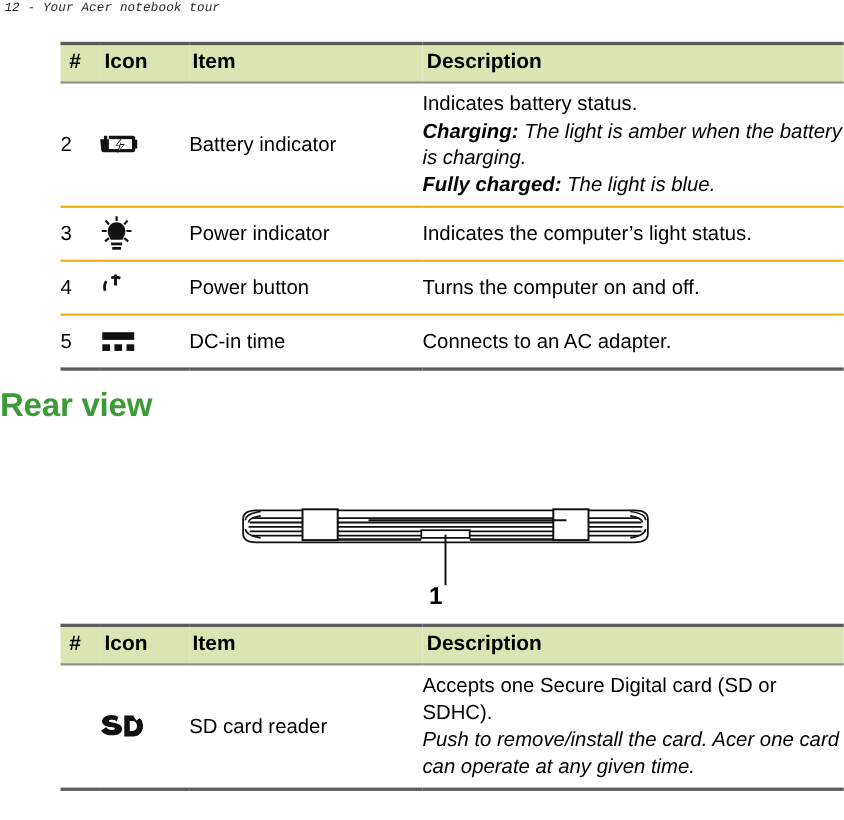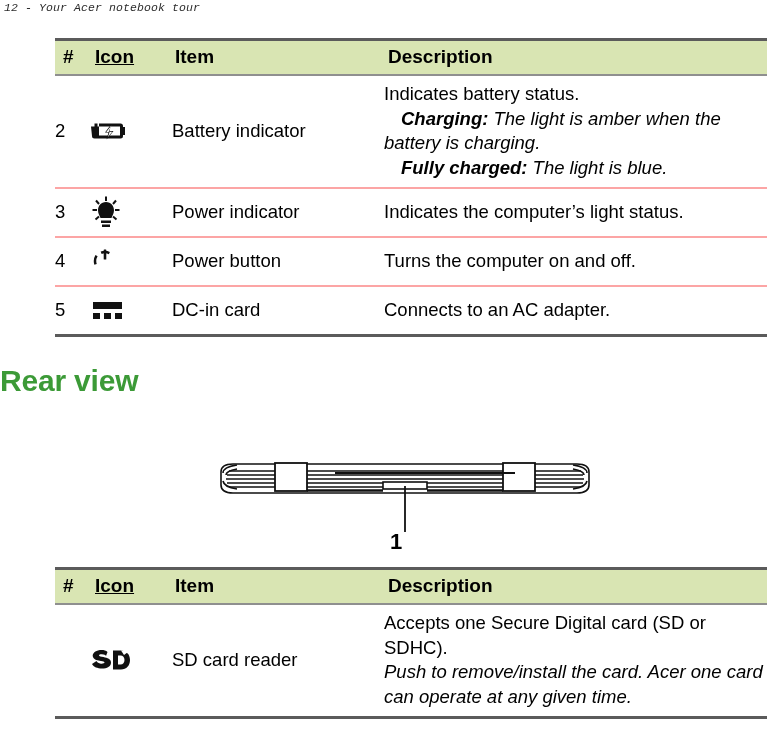--- a/index.html
+++ b/index.html
@@ -47,57 +47,57 @@
     font-size: 19px;
     font-weight: bold;
     text-align: left;
     padding: 6px 0 7px 0;
     border-top: 3px solid #5b5b5b;
     border-bottom: 2px solid #8f8f8f;
     vertical-align: middle;
     line-height: 1.05;
   }
   .spec-table thead th.c-num-h  { padding-left: 8px; }
-  .spec-table thead th.c-icon-h { padding-left: 4px; text-decoration: underline; }
+  .spec-table thead th.c-icon-h { padding-left: 4px; }
   .spec-table thead th.c-item-h { padding-left: 3px; }
   .spec-table thead th.c-desc-h { padding-left: 4px; }
 
   .spec-table tbody td {
     font-size: 18.5px;
     line-height: 1.33;
     vertical-align: middle;
-    border-bottom: 2px solid #fca5a5;
+    border-bottom: 2px solid #eab308;
     padding: 6px 0 7px 0;
   }
   .spec-table tbody tr:last-child td {
     border-bottom: 3px solid #5b5b5b;
   }
   td.cell-num  { padding-left: 8px; font-size: 18.5px; }
   td.cell-icon { padding-left: 4px; }
   td.cell-item { padding-left: 3px; }
   td.cell-desc { padding-left: 4px; padding-right: 4px; }
 
   .desc-line { display: block; }
   .desc-line.em { font-style: italic; }
-  .desc-line.em b { font-style: italic; font-weight: bold; margin-left: 17px; }
+  .desc-line.em b { font-style: italic; font-weight: bold; }
 
   
   .icon-box {
     width: 46px;
     height: 34px;
     display: flex;
     align-items: center;
     justify-content: flex-start;
   }
 
   
   .section-heading {
     position: absolute;
     left: 0px;
-    top: 364px;
+    top: 352px;
     font-size: 30px;
     font-weight: bold;
     color: #3c9a37;
     letter-spacing: -0.2px;
   }
 
   
   .rear-figure {
     position: absolute;
     left: 215px;
@@ -196,21 +196,21 @@
       <td class="cell-icon">
         <span class="icon-box">
           <svg width="34" height="24" viewBox="0 0 68 48" aria-hidden="true">
             <rect x="4" y="8" width="58" height="14" fill="#111111"></rect>
             <rect x="4" y="30" width="14" height="12" fill="#111111"></rect>
             <rect x="26" y="30" width="14" height="12" fill="#111111"></rect>
             <rect x="48" y="30" width="14" height="12" fill="#111111"></rect>
           </svg>
         </span>
       </td>
-      <td class="cell-item">DC-in card</td>
+      <td class="cell-item">DC-in time</td>
       <td class="cell-desc">
         <span class="desc-line">Connects to an AC adapter.</span>
       </td>
     </tr>
 
   </tbody>
 </table>
 
 <div class="section-heading">Rear view</div>
 

